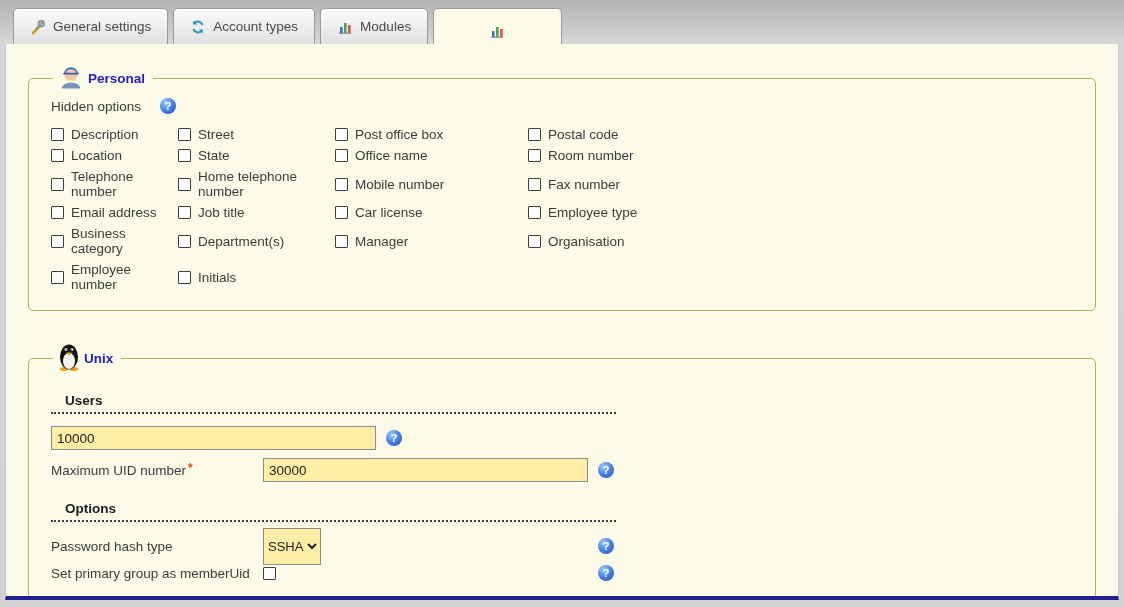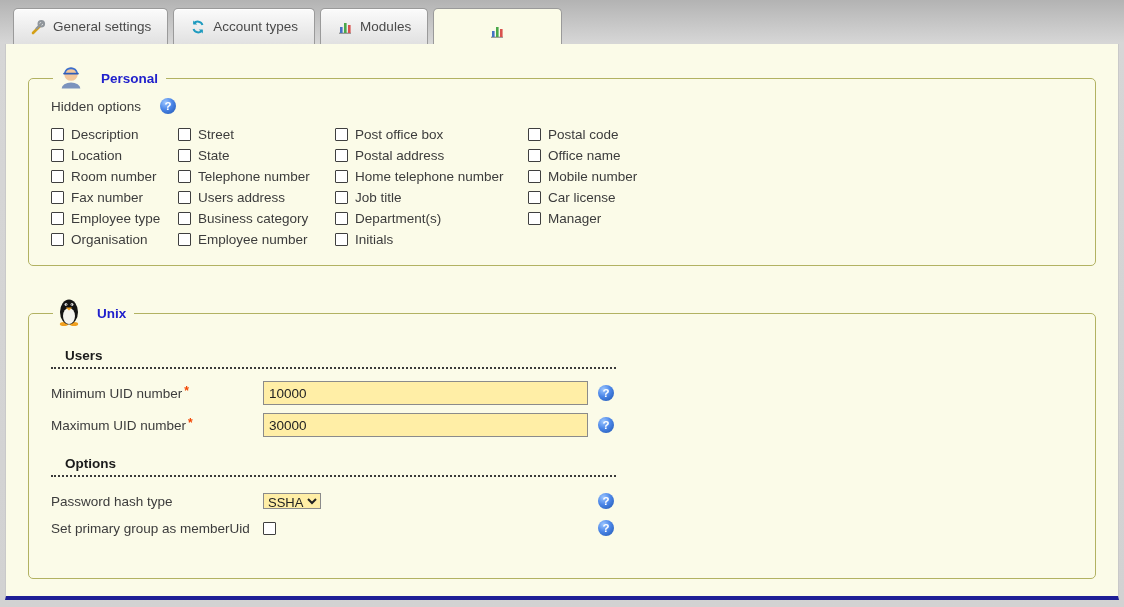--- a/index.html
+++ b/index.html
@@ -19,21 +19,21 @@
   .tab.active { background:#fbfbe8; box-shadow:none; color:#333;flex-direction:column; }
   .ticon { width:16px; height:16px; display:inline-block; }
   
   .panel {
     margin:0 5px; height:556px; box-sizing:border-box; overflow:hidden; position:relative;
     background:#fbfbe8; padding:12px 20px 0;
     border-left:1px solid #c9c9c9; border-right:1px solid #c9c9c9;
     border-bottom:4px solid #1f1f96;
   }
   .sect { border:1px solid #b2b262; border-radius:5px; margin:6px 2px 0; padding:2px 14px 14px; }
-  .leg { display:flex; align-items:center; gap:16px; margin-left:10px; padding:0 8px 0 4px; }
+  .leg { display:flex; align-items:center; gap:3px; margin-left:10px; padding:0 8px 0 4px; }
   .ltitle { color:#2121cc; font-weight:bold; font-size:13.5px; }
   .licon { display:inline-block; }
   
   .hopt { margin:2px 0 13px 8px; font-size:13.5px; color:#3c3c3c; display:flex; align-items:center; gap:9px; }
   .cbgrid { margin:0 0 4px 8px; display:grid; grid-template-columns:127px 157px 193px 220px; row-gap:6px; }
   .cb { display:flex; align-items:center; gap:7px; font-size:13.5px; color:#3c3c3c; cursor:pointer; }
   .cbx { appearance:none; -webkit-appearance:none; width:13px; height:13px; border:1px solid #3f3f3f;
          background:#ffffff; margin:0; flex:0 0 13px; cursor:pointer; border-radius:1px; }
   
   .unixsect { margin-top:30px; padding-bottom:34px; }
@@ -41,21 +41,21 @@
              border-bottom:2px dotted #3a3a3a; padding:0 0 4px 14px;
              font-weight:bold; font-size:13.5px; color:#1b1b1b; }
   .subhead.second { margin-top:20px; }
   .frow { display:flex; align-items:center; margin:0 0 10px 8px; height:22px; }
   .frow.opt { margin-bottom:5px; }
   .flabel { flex:0 0 212px; font-size:13.5px; color:#3c3c3c; }
   .req { color:#f34400; font-size:12px; font-weight:bold; position:relative; top:-3px; margin-left:2px; }
   .fctrl { flex:0 0 325px; display:flex; align-items:center; }
   .txt { width:100%; height:21px; background:#ffeea6; border:1px solid #8b8b8b;
          font-family:inherit; font-size:13.5px; color:#222; padding:11px 5px; box-sizing:border-box; }
-  .sel { background:#ffeea6; border:1px solid #8b8b8b; height:16px; font-family:inherit; font-size:13px; color:#222; }
+  .sel { background:#ffeea6; border:1px solid #8b8b8b; height:37px; font-family:inherit; font-size:13px; color:#222; }
   .help { flex:0 0 16px; width:16px; height:16px; border-radius:50%;
           background:radial-gradient(circle at 34% 28%, #9cc6ff 0%, #4b86e8 45%, #1d53ad 100%);
           color:#fff; font-weight:bold; font-size:11.5px; line-height:16px; text-align:center;
           margin-left:10px; cursor:pointer; display:inline-block; }
 </style>
 </head>
 <body>
 
 <div class="page">
 
@@ -145,24 +145,20 @@
         <label class="cb">
             <input type="checkbox" class="cbx" style="">
             <span>Location</span>
           </label>
         <label class="cb">
             <input type="checkbox" class="cbx" style="">
             <span>State</span>
           </label>
         <label class="cb">
             <input type="checkbox" class="cbx" style="">
-            <span>Postal address</span>
-          </label>
-        <label class="cb">
-            <input type="checkbox" class="cbx" style="">
             <span>Office name</span>
           </label>
         <label class="cb">
             <input type="checkbox" class="cbx" style="">
             <span>Room number</span>
           </label>
         <label class="cb">
             <input type="checkbox" class="cbx" style="">
             <span>Telephone number</span>
           </label>
@@ -173,21 +169,21 @@
         <label class="cb">
             <input type="checkbox" class="cbx" style="">
             <span>Mobile number</span>
           </label>
         <label class="cb">
             <input type="checkbox" class="cbx" style="">
             <span>Fax number</span>
           </label>
         <label class="cb">
             <input type="checkbox" class="cbx" style="">
-            <span>Users address</span>
+            <span>Email address</span>
           </label>
         <label class="cb">
             <input type="checkbox" class="cbx" style="">
             <span>Job title</span>
           </label>
         <label class="cb">
             <input type="checkbox" class="cbx" style="">
             <span>Car license</span>
           </label>
         <label class="cb">
@@ -237,21 +233,20 @@
           </svg>
         </span>
         <span class="ltitle">Unix</span>
       </legend>
 
       <div class="subhead">
         <span>Users</span>
       </div>
 
       <div class="frow">
-        <span class="flabel"><span>Minimum UID number</span><span class="req">*</span></span>
         <span class="fctrl">
             <input type="text" class="txt" value="10000" style="">
           </span>
         <span class="help">?</span>
       </div>
 
       <div class="frow">
         <span class="flabel"><span>Maximum UID number</span><span class="req">*</span></span>
         <span class="fctrl">
             <input type="text" class="txt" value="30000" style="">

